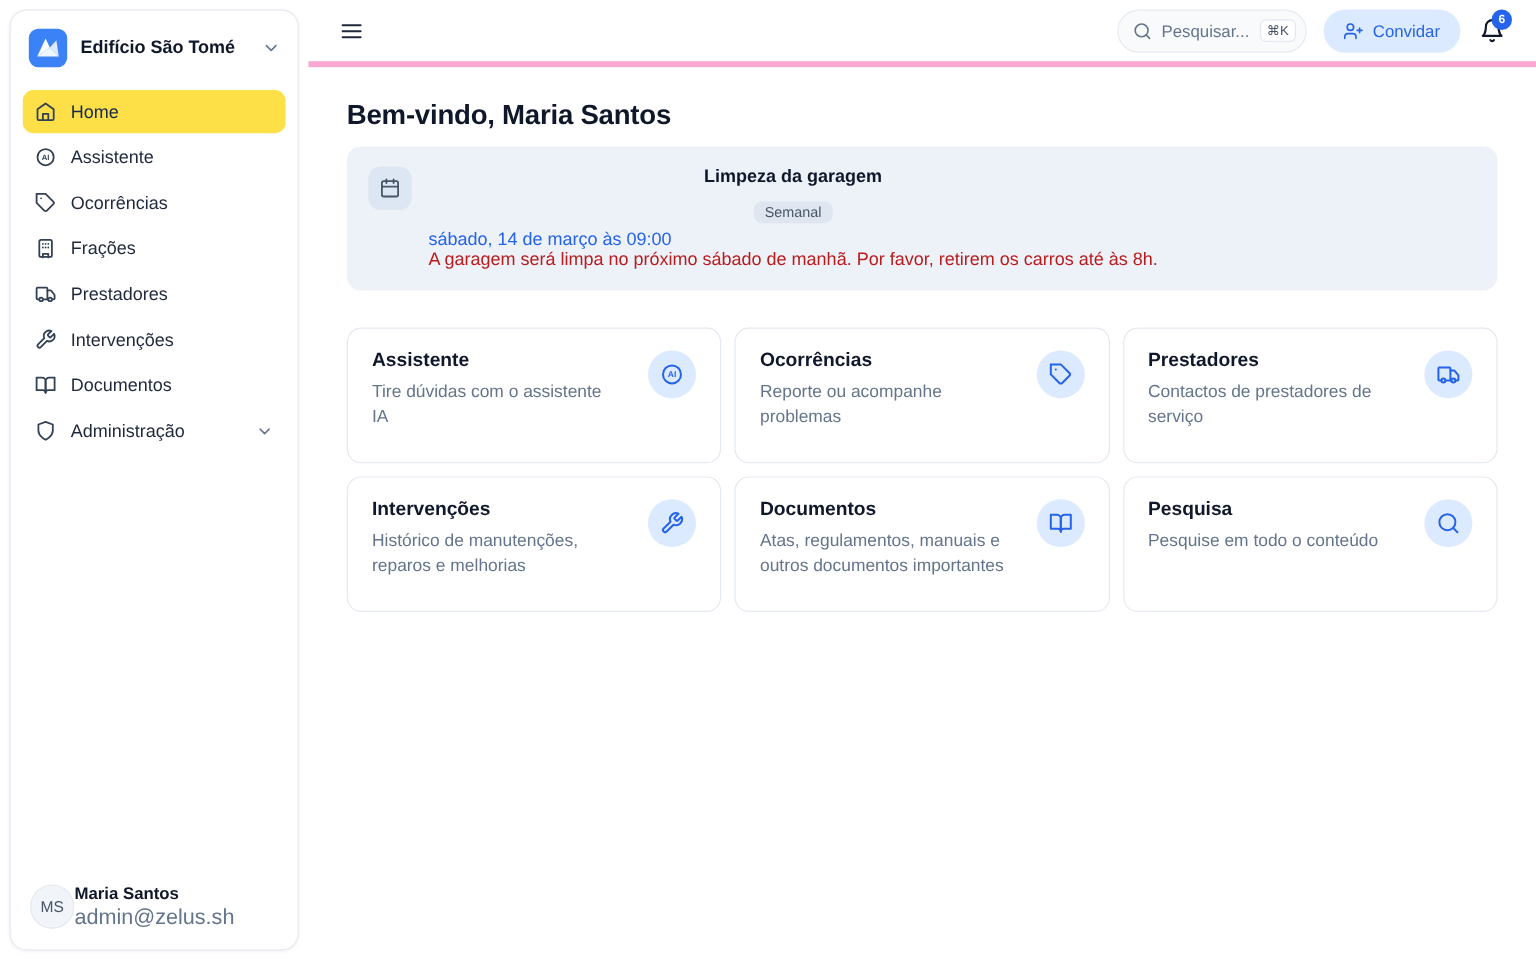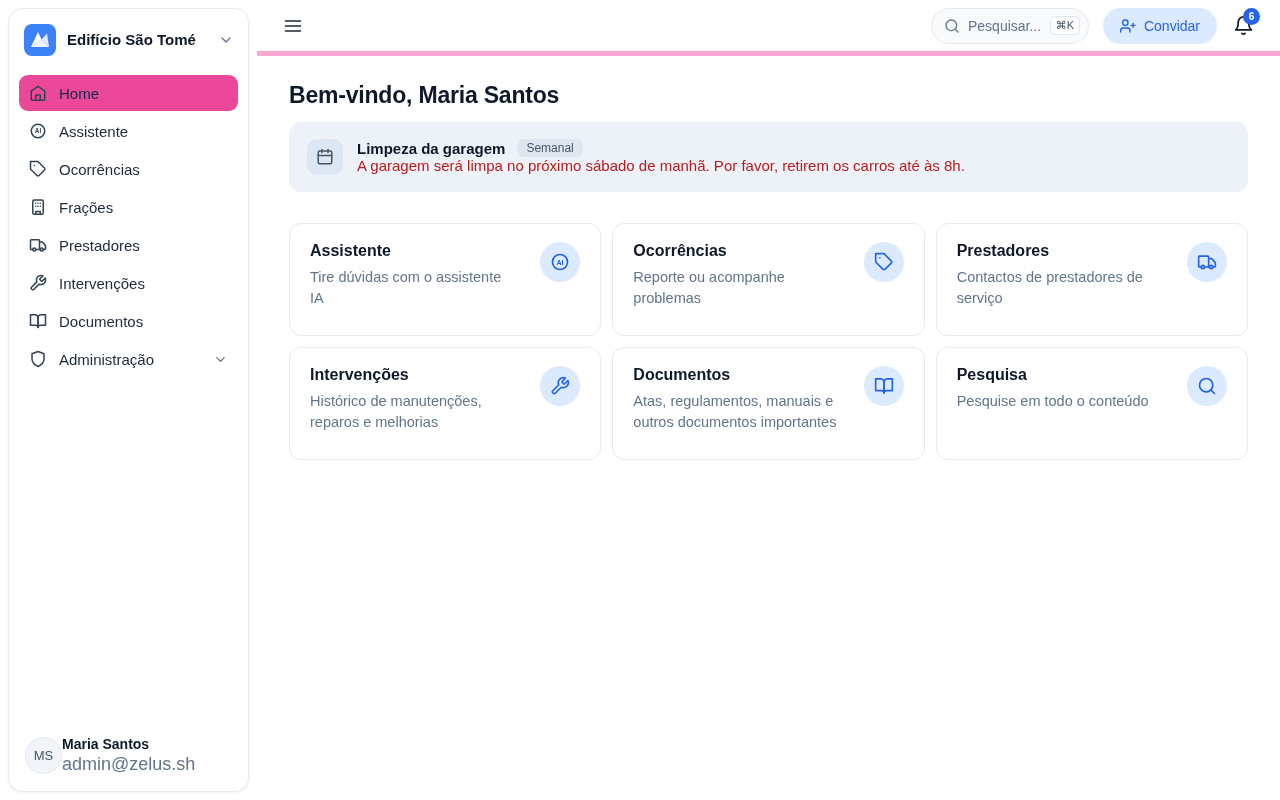--- a/index.html
+++ b/index.html
@@ -18,21 +18,21 @@
   .logo-box { width:34px; height:34px; flex-shrink:0; }
   .sb-title { font-size:15px; font-weight:700; flex:1; line-height:1.15; }
   .sb-chevron { color:#64748b; cursor:pointer; }
 
   .sb-nav { padding:6px 10px; display:flex; flex-direction:column; gap:2px; }
   .nav-item {
     display:flex; align-items:center; gap:12px; padding:9px 10px;
     border-radius:9px; font-size:15px; color:#1e293b; cursor:pointer;
   }
   .nav-item .nic { color:#334155; }
-  .nav-item.active { background:#ec4899; color:#16294d; }
+  .nav-item.active { background:#fde047; color:#16294d; }
   .nav-item .chev-right { margin-left:auto; color:#64748b; }
 
   .sb-footer { margin-top:auto; display:flex; align-items:center; padding:14px 16px 16px 16px; }
   .avatar {
     width:37px; height:37px; border-radius:50%; background:#f1f5f9; border:1px solid #e2e8f0;
     color:#475569; font-size:13px; font-weight:500; display:flex; align-items:center; justify-content:center; flex-shrink:0;
   }
   .user-name { font-size:14px; font-weight:700; }
   .user-email { font-size:18px; color:#64748b; margin-top:2px; }
 
@@ -71,21 +71,21 @@
   .section-heading { margin-top:24px; font-size:15px; font-weight:700; }
 
   .notice {
     margin-top:13px; background:#edf1f8; border-radius:12px; padding:17px 18px;
     display:flex; gap:14px; align-items:flex-start; max-width:962px;
   }
   .notice-icon {
     width:36px; height:36px; border-radius:10px; background:#dde6f3; color:#475569;
     display:flex; align-items:center; justify-content:center; flex-shrink:0;
   }
-  .notice-title-row { display:flex; align-items:center; gap:12px; }
+  .notice-title-row { display:flex; align-items:center; gap:12px;flex-direction:column; }
   .notice-title { font-size:15px; font-weight:700; }
   .notice-badge { font-size:12px; color:#475569; background:#e0e6ef; border-radius:7px; padding:2px 9px; }
   .notice-date { margin-top:5px; font-size:15px; color:#2563eb; cursor:pointer; }
   .notice-body { font-size:15px; color:#b91c1c; }
 
   .cards { margin-top:31px; display:grid; grid-template-columns:repeat(3,1fr); gap:11px; max-width:962px; }
   .card {
     border:1px solid #e5e9f0; border-radius:12px; padding:18px 20px; min-height:113px;
     display:flex; justify-content:space-between; gap:12px; cursor:pointer; background:#fff;
   }
@@ -269,20 +269,21 @@
             <line x1="16" y1="2" x2="16" y2="6"></line>
             <line x1="8" y1="2" x2="8" y2="6"></line>
             <line x1="3" y1="10" x2="21" y2="10"></line>
           </svg>
       </span>
       <span>
         <span class="notice-title-row">
           <span class="notice-title">Limpeza da garagem</span>
           <span class="notice-badge">Semanal</span>
         </span>
+        <div class="notice-date">sábado, 14 de março às 09:00</div>
         <div class="notice-body">A garagem será limpa no próximo sábado de manhã. Por favor, retirem os carros até às 8h.</div>
       </span>
     </div>
 
     <div class="cards">
 
       <div class="card">
         <span>
           <div class="card-title">Assistente</div>
           <div class="card-desc">Tire dúvidas com o assistente IA</div>

